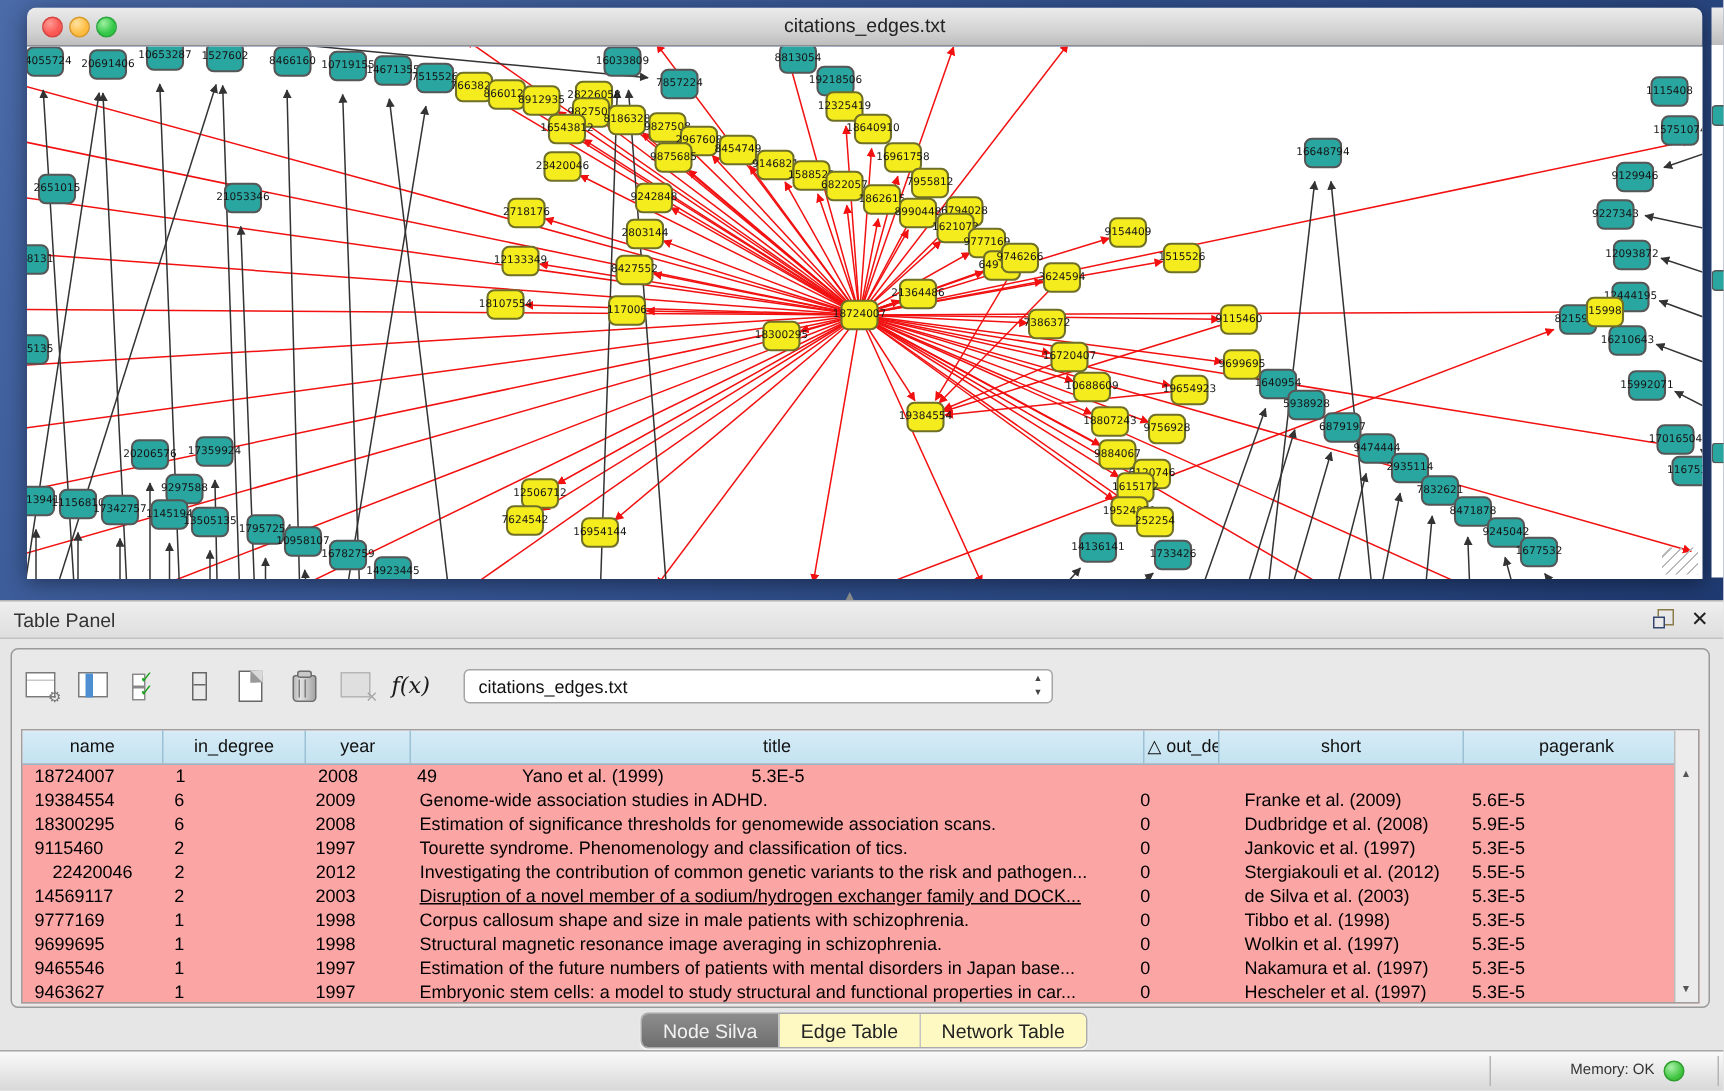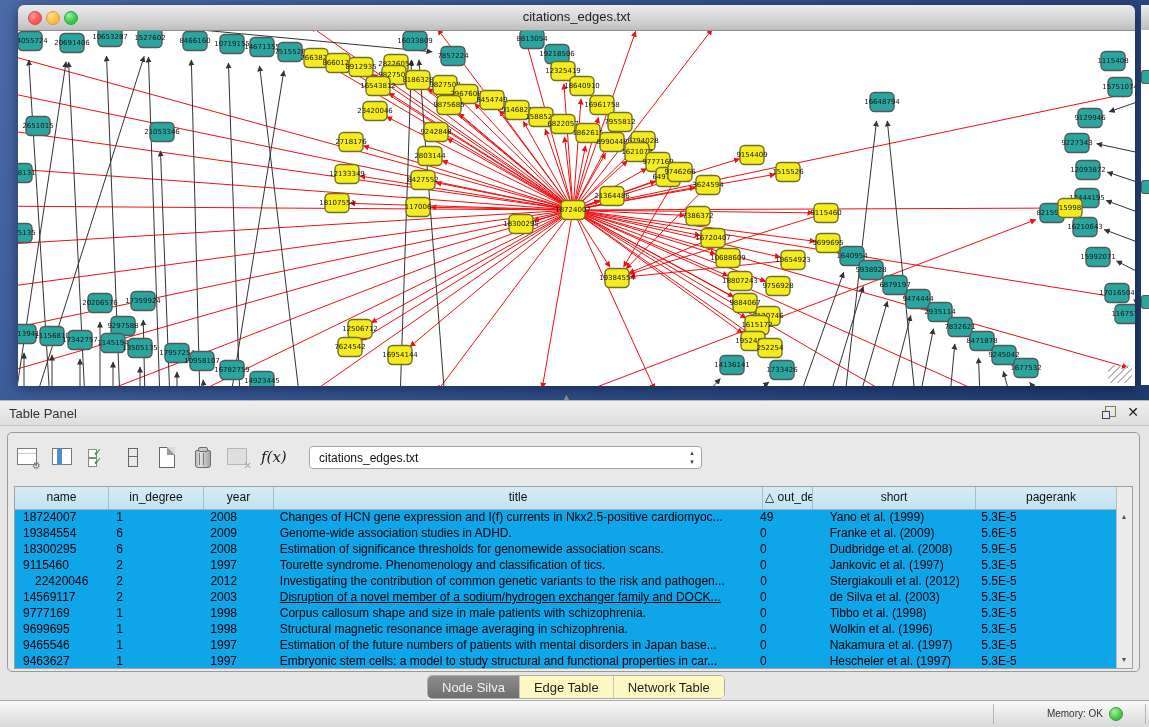--- a/index.html
+++ b/index.html
@@ -67,21 +67,21 @@
   .trash::after{content:"";position:absolute;left:3px;top:2px;bottom:2px;width:1px;background:#7c7c7c;box-shadow:4px 0 0 #7c7c7c;}
   .tbi.disabled{opacity:.45;}
   .delx{position:absolute;right:-2px;bottom:-2px;color:#555;font-size:10px;font-weight:bold;}
   .fx{font-family:"DejaVu Serif",serif;font-style:italic;font-size:15px;color:#1a1a1a;line-height:24px;}
   .combo{margin-left:13px;width:393px;height:23px;background:#fff;border:1px solid #a5a5a5;
     border-radius:4px;position:relative;font-size:12px;color:#111;line-height:23px;
     padding-left:9px;box-sizing:border-box;}
   .stepper{position:absolute;right:6px;top:2px;font-size:6px;color:#444;line-height:9px;text-align:center;}
 
   
-  .grid{position:absolute;left:6px;top:53px;width:1119px;height:183px;background:#0ea5e9;
+  .grid{position:absolute;left:6px;top:53px;width:1119px;height:183px;background:#fca5a5;
     border:1px solid #9f9f9f;box-sizing:border-box;}
   .grid-head{display:flex;height:22px;background:linear-gradient(#d6ecf7,#c4e2f0);
     border-bottom:1px solid #96b6c6;}
   .th{box-sizing:border-box;border-right:1px solid #9cc0d4;font-size:12px;color:#111;
     text-align:center;line-height:21px;overflow:hidden;white-space:nowrap;}
   .th.sorted{text-align:left;padding-left:2px;}
   .grid-rows{position:absolute;left:0;top:22px;right:15px;bottom:0;overflow:hidden;}
   .trow{display:flex;height:16px;line-height:16px;font-size:12px;color:#000;white-space:nowrap;}
   .td{box-sizing:border-box;overflow:hidden;}
   .vscroll{position:absolute;right:0;top:0;bottom:0;width:15px;background:#ececec;
@@ -765,21 +765,20 @@
         <div class="th" style="width: 489px;">title</div>
         <div class="th sorted" style="width: 50px;">△ out_de...</div>
         <div class="th" style="width: 163px;">short</div>
         <div class="th" style="width: 151px;">pagerank</div>
       </div>
     <div class="grid-rows" id="grows">
         <div class="trow">
           <div class="td" style="width: 94px; padding-left: 8px;">18724007</div>
           <div class="td" style="width: 95px; padding-left: 8px;">1</div>
           <div class="td" style="width: 70px; padding-left: 8px;">2008</div>
-          <div class="td" style="width: 489px; padding-left: 8px;">Changes of HCN gene expression and I(f) currents in Nkx2.5-positive cardiomyoc...</div>
           <div class="td" style="width: 50px; padding-left: 4px;">49</div>
           <div class="td" style="width: 163px; padding-left: 24px;">Yano et al. (1999)</div>
           <div class="td" style="width: 151px; padding-left: 14px;">5.3E-5</div>
         </div>
         <div class="trow">
           <div class="td" style="width: 94px; padding-left: 8px;">19384554</div>
           <div class="td" style="width: 95px; padding-left: 8px;">6</div>
           <div class="td" style="width: 70px; padding-left: 8px;">2009</div>
           <div class="td" style="width: 489px; padding-left: 8px;">Genome-wide association studies in ADHD.</div>
           <div class="td" style="width: 50px; padding-left: 4px;">0</div>
@@ -830,21 +829,21 @@
           <div class="td" style="width: 50px; padding-left: 4px;">0</div>
           <div class="td" style="width: 163px; padding-left: 24px;">Tibbo et al. (1998)</div>
           <div class="td" style="width: 151px; padding-left: 14px;">5.3E-5</div>
         </div>
         <div class="trow">
           <div class="td" style="width: 94px; padding-left: 8px;">9699695</div>
           <div class="td" style="width: 95px; padding-left: 8px;">1</div>
           <div class="td" style="width: 70px; padding-left: 8px;">1998</div>
           <div class="td" style="width: 489px; padding-left: 8px;">Structural magnetic resonance image averaging in schizophrenia.</div>
           <div class="td" style="width: 50px; padding-left: 4px;">0</div>
-          <div class="td" style="width: 163px; padding-left: 24px;">Wolkin et al. (1996)</div>
+          <div class="td" style="width: 163px; padding-left: 24px;">Wolkin et al. (1997)</div>
           <div class="td" style="width: 151px; padding-left: 14px;">5.3E-5</div>
         </div>
         <div class="trow">
           <div class="td" style="width: 94px; padding-left: 8px;">9465546</div>
           <div class="td" style="width: 95px; padding-left: 8px;">1</div>
           <div class="td" style="width: 70px; padding-left: 8px;">1997</div>
           <div class="td" style="width: 489px; padding-left: 8px;">Estimation of the future numbers of patients with mental disorders in Japan base...</div>
           <div class="td" style="width: 50px; padding-left: 4px;">0</div>
           <div class="td" style="width: 163px; padding-left: 24px;">Nakamura et al. (1997)</div>
           <div class="td" style="width: 151px; padding-left: 14px;">5.3E-5</div>

